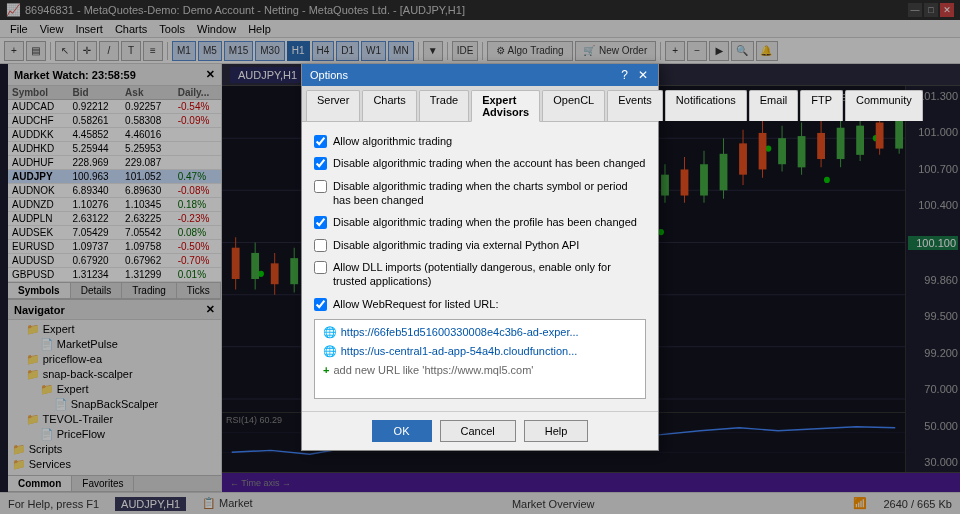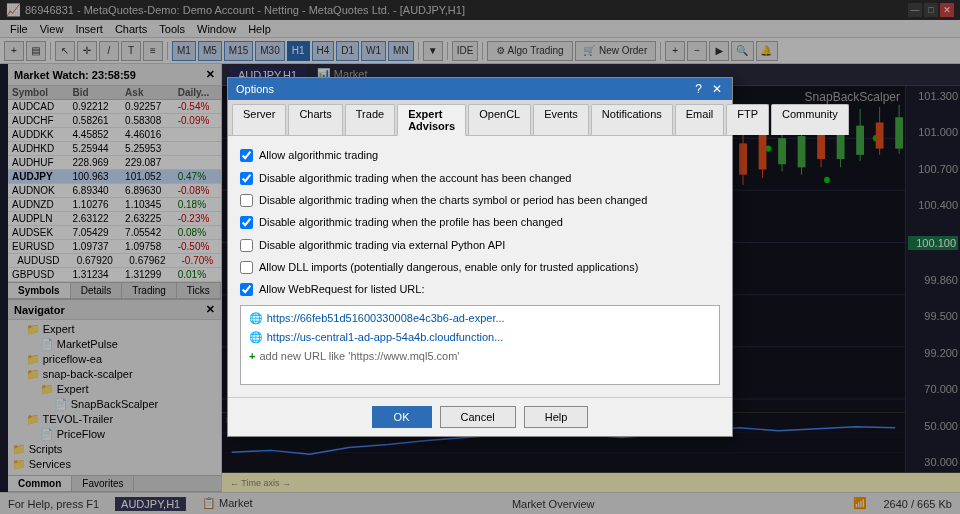--- a/index.html
+++ b/index.html
@@ -164,21 +164,21 @@
     
     .chart-canvas {
       width: 100%;
       height: calc(100% - 22px - 20px);
       position: relative;
       background: #131320;
     }
 
     .chart-bottom-bar {
       height: 20px;
-      background: #fef9c3;
+      background: #4c1d95;
       display: flex;
       align-items: center;
       padding: 0 8px;
       color: #888;
       font-size: 10px;
       border-top: 1px solid #444;
     }
 
     
     .status-bar {
@@ -200,21 +200,21 @@
       background: rgba(0,0,0,0.3);
       display: flex;
       align-items: center;
       justify-content: center;
       z-index: 100;
     }
     .modal {
       background: #f0f0f0;
       border: 1px solid #888;
       box-shadow: 4px 4px 12px rgba(0,0,0,0.4);
-      width: 506px;
+      width: 358px;
       min-height: 300px;
       display: flex;
       flex-direction: column;
     }
     .modal-title-bar {
       background: #2d6db5;
       color: #fff;
       height: 22px;
       display: flex;
       align-items: center;
@@ -493,21 +493,21 @@
       <td>7.05429</td>
       <td>7.05542</td>
       <td style="color:#006600">0.08%</td>
     </tr>
             <tr class="mw-row" style="cursor: pointer;">
       <td style="font-weight:normal">EURUSD</td>
       <td>1.09737</td>
       <td>1.09758</td>
       <td style="color:#cc0000">-0.50%</td>
     </tr>
-            <tr class="mw-row" style="cursor: pointer; text-align: center;">
+            <tr class="mw-row" style="cursor: pointer;">
       <td style="font-weight:normal">AUDUSD</td>
       <td>0.67920</td>
       <td>0.67962</td>
       <td style="color:#cc0000">-0.70%</td>
     </tr>
             <tr class="mw-row" style="cursor: pointer;">
       <td style="font-weight:normal">GBPUSD</td>
       <td>1.31234</td>
       <td>1.31299</td>
       <td style="color:#006600">0.01%</td>

